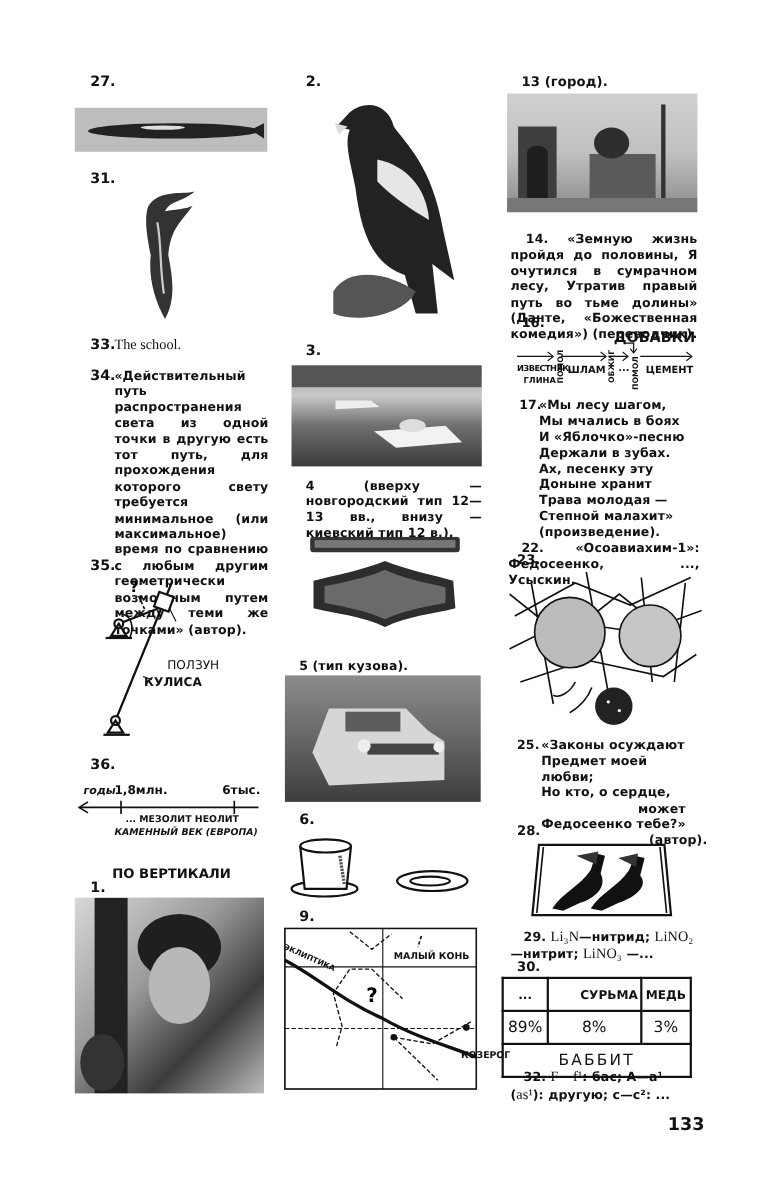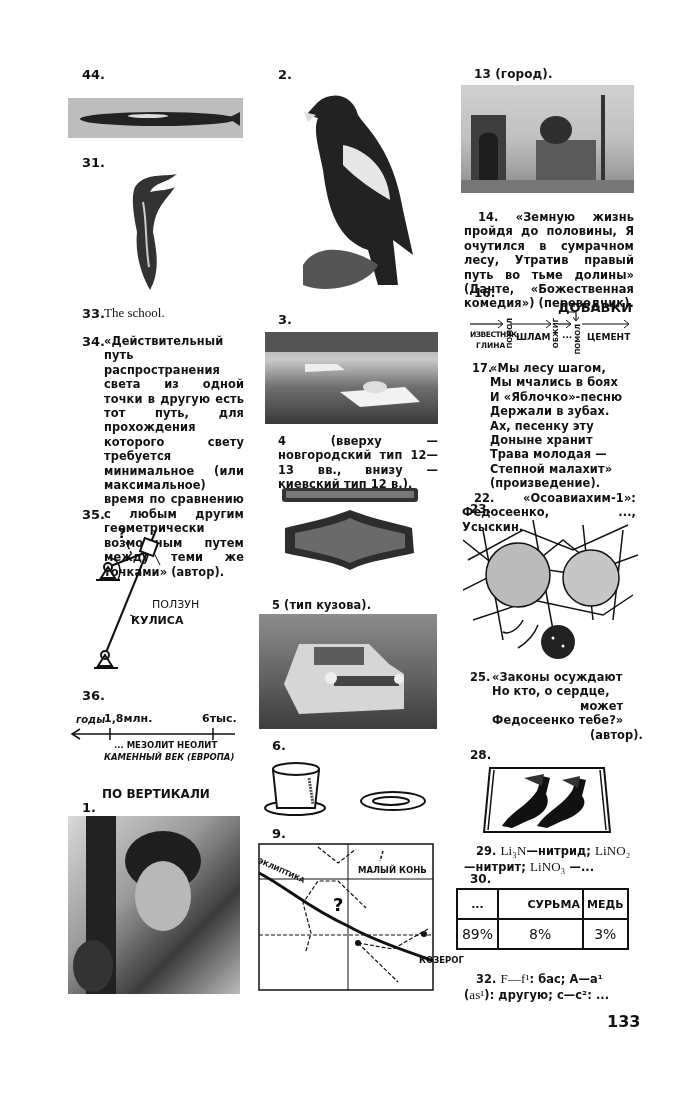--- a/index.html
+++ b/index.html
@@ -12,21 +12,21 @@
   .photo-gray{background:linear-gradient(180deg,#9a9a9a 0%,#c9c9c9 30%,#6f6f6f 60%,#3a3a3a 100%);}
   .just{text-align:justify;}
   svg{display:block;}
   table.alloy{border-collapse:collapse;}
   table.alloy td{border:2px solid #111;text-align:center;font-size:11px;font-weight:bold;height:26px;}
   .page-num{font-weight:bold;font-size:16px;}
 </style>
 </head>
 <body>
 
-<div class="abs num" style="left:82px;top:67px;">44.</div>
+<div class="abs num" style="left:82px;top:67px;">27.</div>
 <div class="abs img" style="left:68px;top:98px;width:175px;height:40px;background:#bdbdbd;">
   <svg width="175" height="40">
       <ellipse cx="90" cy="21" rx="78" ry="7" fill="#222"></ellipse>
       <ellipse cx="80" cy="18" rx="20" ry="2" fill="#ddd"></ellipse>
       <polygon points="160,20 172,14 172,28" fill="#222"></polygon>
     </svg>
 </div>
 
 <div class="abs num" style="left:82px;top:155px;">31.</div>
 <div class="abs" style="left:125px;top:172px;width:55px;height:120px;">
@@ -254,20 +254,21 @@
     <circle cx="90" cy="118" r="1.5" fill="#fff"></circle>
       <circle cx="100" cy="126" r="1.5" fill="#fff"></circle>
     <path d="M60,100 C55,110 45,115 40,112 M75,105 C70,118 60,125 55,128" stroke="#111" stroke-width="1.5" fill="none"></path>
   </svg>
 </div>
 
 <div class="abs txt" style="left:470px;top:670px;width:170px;">
   <span class="abs" style="left:0;top:0;">25.</span>
   <div style="padding-left:22px;">
     <div>«Законы осуждают</div>
+    <div>Предмет моей любви;</div>
     <div>Но кто, о сердце,</div>
     <div style="padding-left:88px;">может</div>
     <div>Федосеенко тебе?»</div>
     <div style="padding-left:98px;">(автор).</div>
   </div>
 </div>
 
 <div class="abs num" style="left:470px;top:748px;font-size:12px;">28.</div>
 <div class="abs" style="left:482px;top:766px;width:130px;height:68px;">
   <svg width="130" height="68">
@@ -291,20 +292,23 @@
       <tr>
     <td style="width:57px;">...</td>
     <td style="width:58px;padding-left:28px;">СУРЬМА</td>
     <td style="width:58px;">МЕДЬ</td>
   </tr>
   <tr>
     <td style="font-weight:normal;font-size:14px;">89%</td>
     <td style="font-weight:normal;font-size:14px;">8%</td>
     <td style="font-weight:normal;font-size:14px;">3%</td>
   </tr>
+  <tr>
+    <td colspan="3" style="font-weight:normal;font-size:14px;letter-spacing:2px;">БАББИТ</td>
+  </tr>
 </tbody>
   </table>
 
 <div class="abs txt" style="left:464px;top:971px;width:172px;text-indent:12px;line-height:15px;">
   <span>32.</span>
   <span class="serif">F—f¹</span><span>: бас; А—a¹ (</span><span class="serif">as¹</span><span>): другую; с—с²: ...</span>
 </div>
 
 <div class="abs page-num" style="left:607px;top:1012px;">133</div>
 

